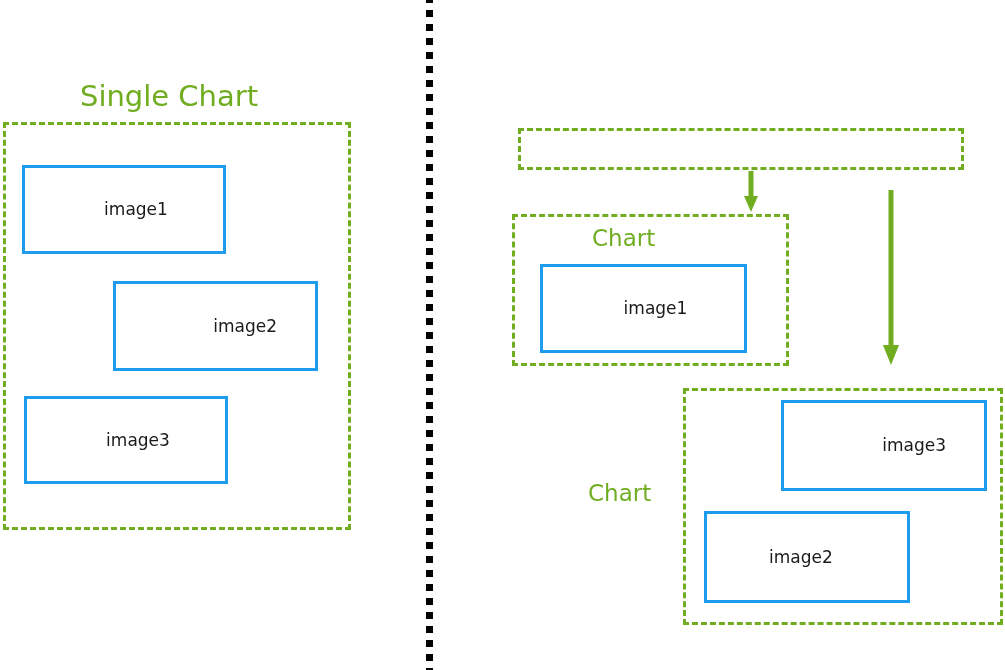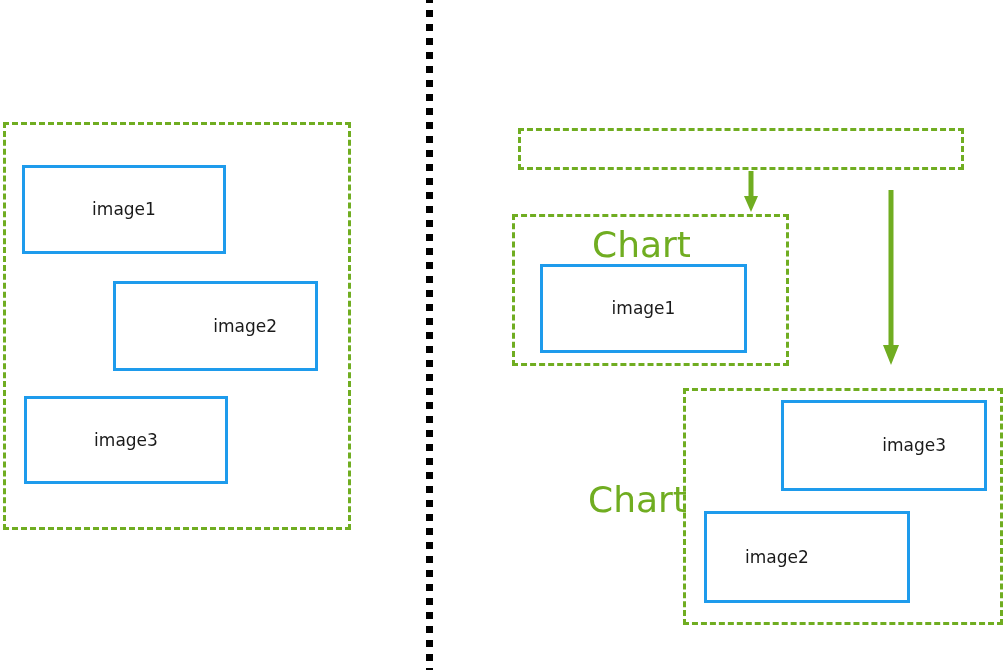--- a/index.html
+++ b/index.html
@@ -52,47 +52,49 @@
     background: #ffffff;
     display: flex;
     align-items: center;
     justify-content: center;
   }
   .img-box .img-label {
     color: #1a1a1a;
     font-size: 17px;
     line-height: 1;
     white-space: nowrap;
+    margin-left: 24px;
   }
 
   
   .lbl-right  { justify-content: flex-end; padding-right: 38px; }
   .lbl-left   { justify-content: flex-start; padding-left: 38px; }
 
   
   .green-title {
     position: absolute;
     color: #70ad21;
     white-space: nowrap;
     line-height: 1;
   }
   .title-big   { font-size: 29px; }
-  .title-mid   { font-size: 36px; }
+  .title-mid   { font-size: 23px; }
 
   
   .arrow { position: absolute; }
   .arrow svg { display: block; }
 </style>
 </head>
 <body>
 
 <div id="canvas">
 
   <div class="divider"></div>
 
+  <div class="green-title title-big" style="left:80px; top:82px;">Single Chart</div>
 
   <div class="dashed-box" style="left:3px; top:122px; width:348px; height:408px;"></div>
 
   <div class="img-box" style="left:22px; top:165px; width:204px; height:89px;">
     <span class="img-label">image1</span>
   </div>
 
   <div class="img-box lbl-right" style="left:113px; top:281px; width:205px; height:90px;">
     <span class="img-label">image2</span>
   </div>

